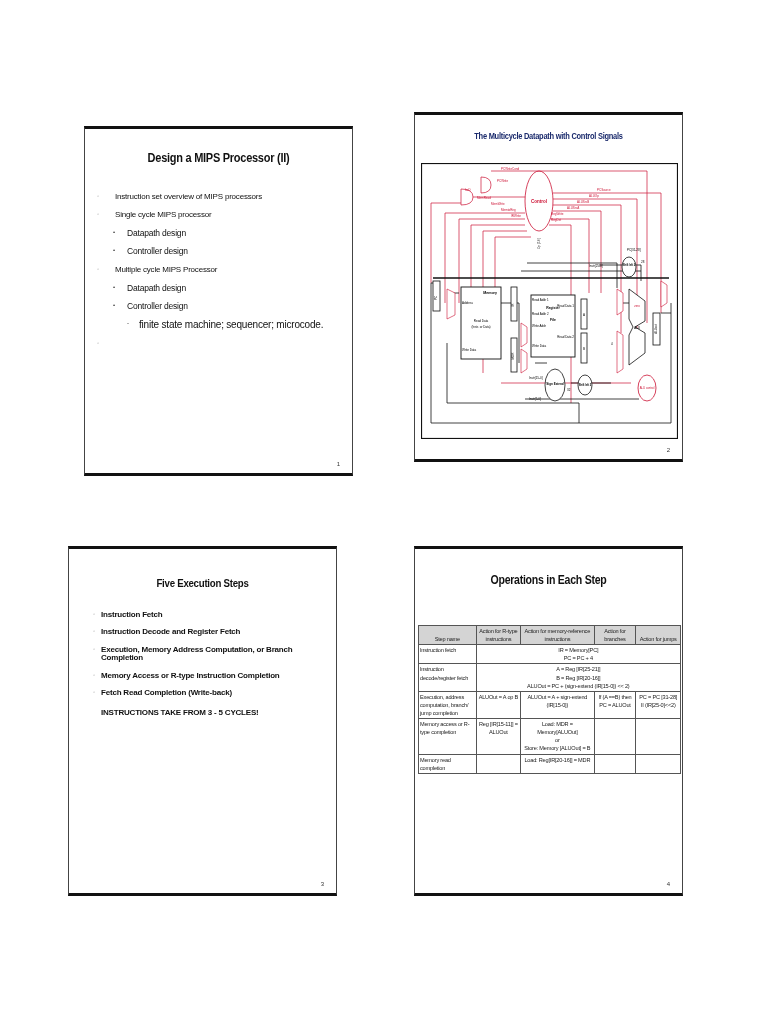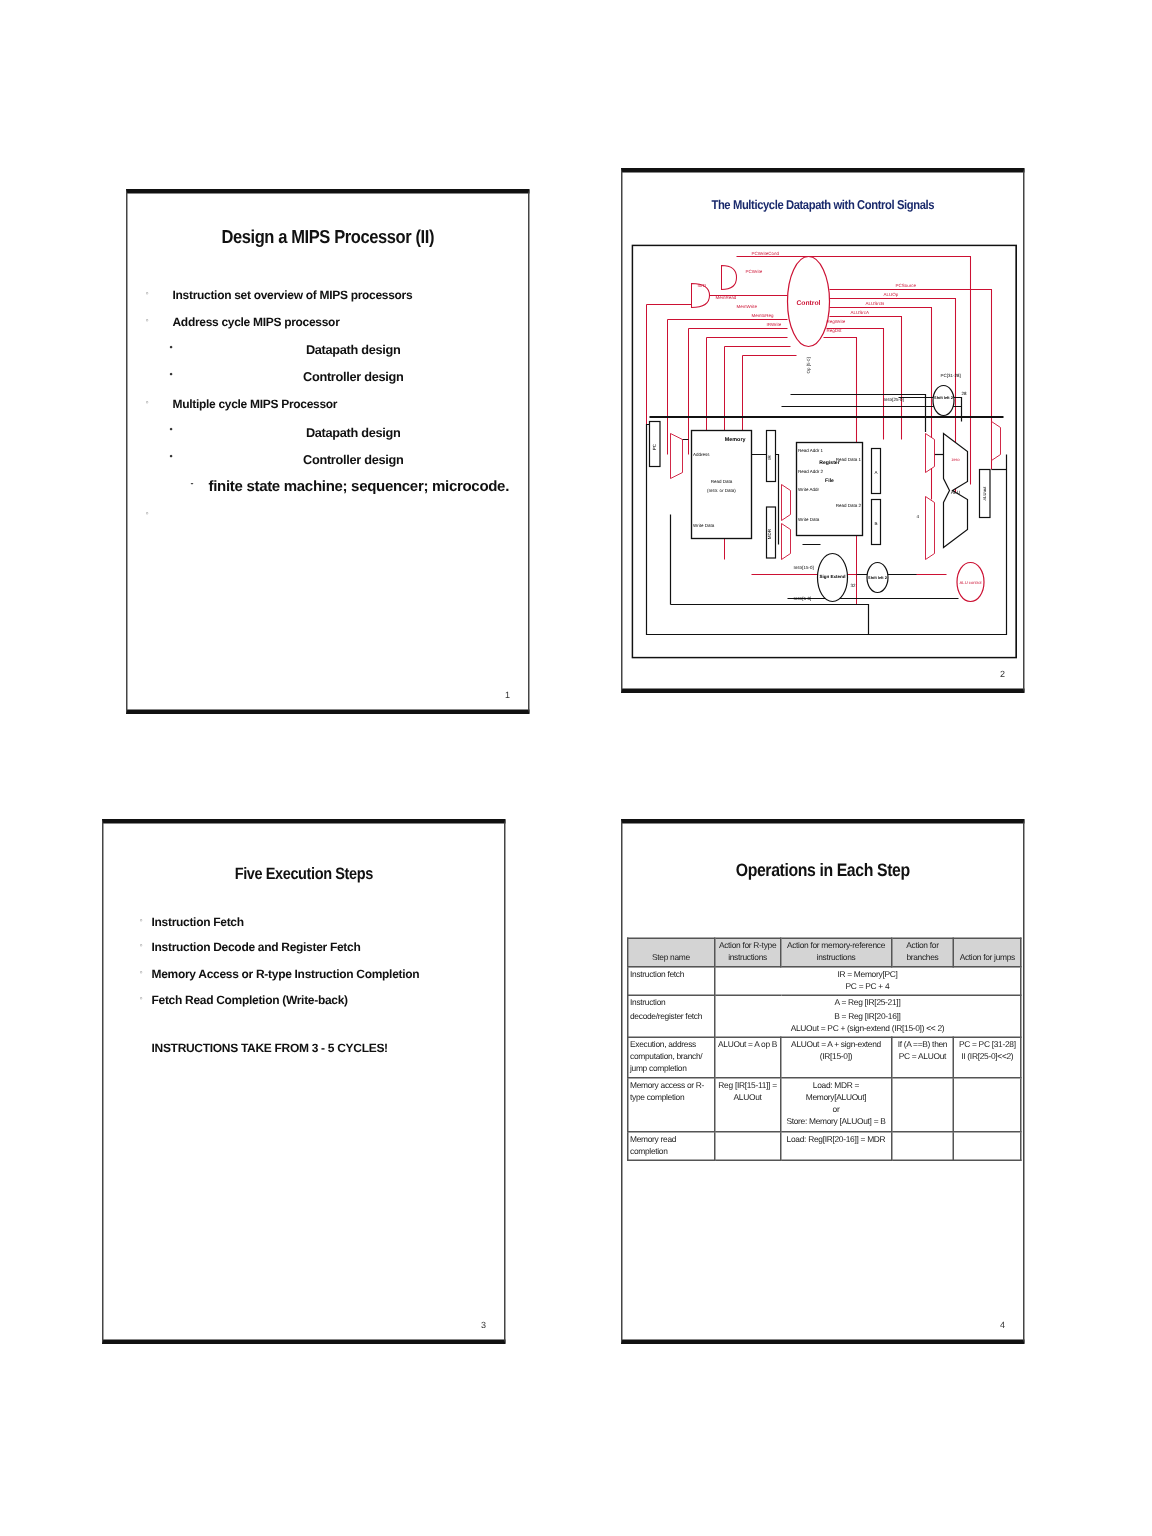--- a/index.html
+++ b/index.html
@@ -14,48 +14,48 @@
   }
   #s1 { left: 84px; top: 126px; }
   #s2 { left: 414px; top: 112px; }
   #s3 { left: 68px; top: 546px; }
   #s4 { left: 414px; top: 546px; text-decoration: underline; }
   .slide-title {
     position: absolute; left: 0; right: 0; text-align: center;
     font-weight: bold; font-size: 12.5px; letter-spacing: -0.3px; transform: scaleX(0.88);
   }
   .page-num { position: absolute; right: 12px; bottom: 6px; font-size: 6px; color: #333; }
-  .bullets { position: absolute; left: 12px; right: 8px; top: 64px; font-weight: bold; font-size: 8px; letter-spacing: -0.2px; }
+  .bullets { position: absolute; left: 12px; right: 8px; top: 64px; font-weight: normal; font-size: 8px; letter-spacing: -0.2px; }
   .b { position: relative; margin-bottom: 9.5px; padding-left: 18px; line-height: 1.05; transform-origin: left; }
   .b .dot { position: absolute; left: 0; top: 0; font-size: 6px; color: #888; }
-  .b.l2 { padding-left: 30px; font-size: 8.5px; text-align: center; }
+  .b.l2 { padding-left: 30px; font-size: 8.5px; }
   .b.l2 .dot { left: 16px; color: #333; }
   .b.l3 { padding-left: 42px; font-size: 10px; }
   .b.l3 .dot { left: 30px; color: #333; }
   .bullets3 { position: absolute; left: 24px; right: 8px; top: 62px; font-weight: bold; font-size: 8px; letter-spacing: -0.2px; }
   .bullets3 .b { padding-left: 8px; margin-bottom: 9px; }
   .bullets3 .b .dot { left: 0; }
-  .note { margin-top: 22px; padding-left: 8px; font-weight: bold; font-size: 8px; }
+  .note { margin-top: 11px; padding-left: 8px; font-weight: bold; font-size: 8px; }
   .diagram { position: absolute; left: 6px; top: 48px; width: 257px; height: 276px; }
   table.ops {
     position: absolute; left: 3px; top: 76px; width: 263px; border-collapse: collapse;
     font-size: 5.6px; letter-spacing: -0.2px; color: #222;
   }
   table.ops th, table.ops td { border: 1px solid #555; padding: 1px 1px; vertical-align: top; line-height: 1.45; }
   table.ops th { background: #d4d4d4; font-weight: normal; text-align: center; vertical-align: bottom; }
   table.ops td.c { text-align: center; }
 </style>
 </head>
 <body>
 
 <div class="slide" id="s1">
   <div class="slide-title" style="top:22px">Design a MIPS Processor (II)</div>
   <div class="bullets">
     <div class="b l1"><span class="dot">◦</span><span>Instruction set overview of MIPS processors</span></div>
-    <div class="b l1"><span class="dot">◦</span><span>Address cycle MIPS processor</span></div>
+    <div class="b l1"><span class="dot">◦</span><span>Single cycle MIPS processor</span></div>
     <div class="b l2"><span class="dot">•</span><span>Datapath design</span></div>
     <div class="b l2"><span class="dot">•</span><span>Controller design</span></div>
     <div class="b l1"><span class="dot">◦</span><span>Multiple cycle MIPS Processor</span></div>
     <div class="b l2"><span class="dot">•</span><span>Datapath design</span></div>
     <div class="b l2"><span class="dot">•</span><span>Controller design</span></div>
     <div class="b l3"><span class="dot">-</span><span>finite state machine; sequencer; microcode.</span></div>
     <div class="b l1"><span class="dot">◦</span></div>
   </div>
   <div class="page-num">1</div>
 </div>
@@ -217,20 +217,21 @@
     </g>
   </svg>
   <div class="page-num">2</div>
 </div>
 
 <div class="slide" id="s3">
   <div class="slide-title" style="top:28px;font-size:11px">Five Execution Steps</div>
   <div class="bullets3">
     <div class="b"><span class="dot">◦</span><span>Instruction Fetch</span></div>
     <div class="b"><span class="dot">◦</span><span>Instruction Decode and Register Fetch</span></div>
+    <div class="b"><span class="dot">◦</span><span>Execution, Memory Address Computation, or Branch Completion</span></div>
     <div class="b"><span class="dot">◦</span><span>Memory Access or R-type Instruction Completion</span></div>
     <div class="b"><span class="dot">◦</span><span>Fetch Read Completion (Write-back)</span></div>
     <div class="note">INSTRUCTIONS TAKE FROM 3 - 5 CYCLES!</div>
   </div>
   <div class="page-num">3</div>
 </div>
 
 <div class="slide" id="s4">
   <div class="slide-title" style="top:24px;font-size:12px">Operations in Each Step</div>
   <table class="ops">

